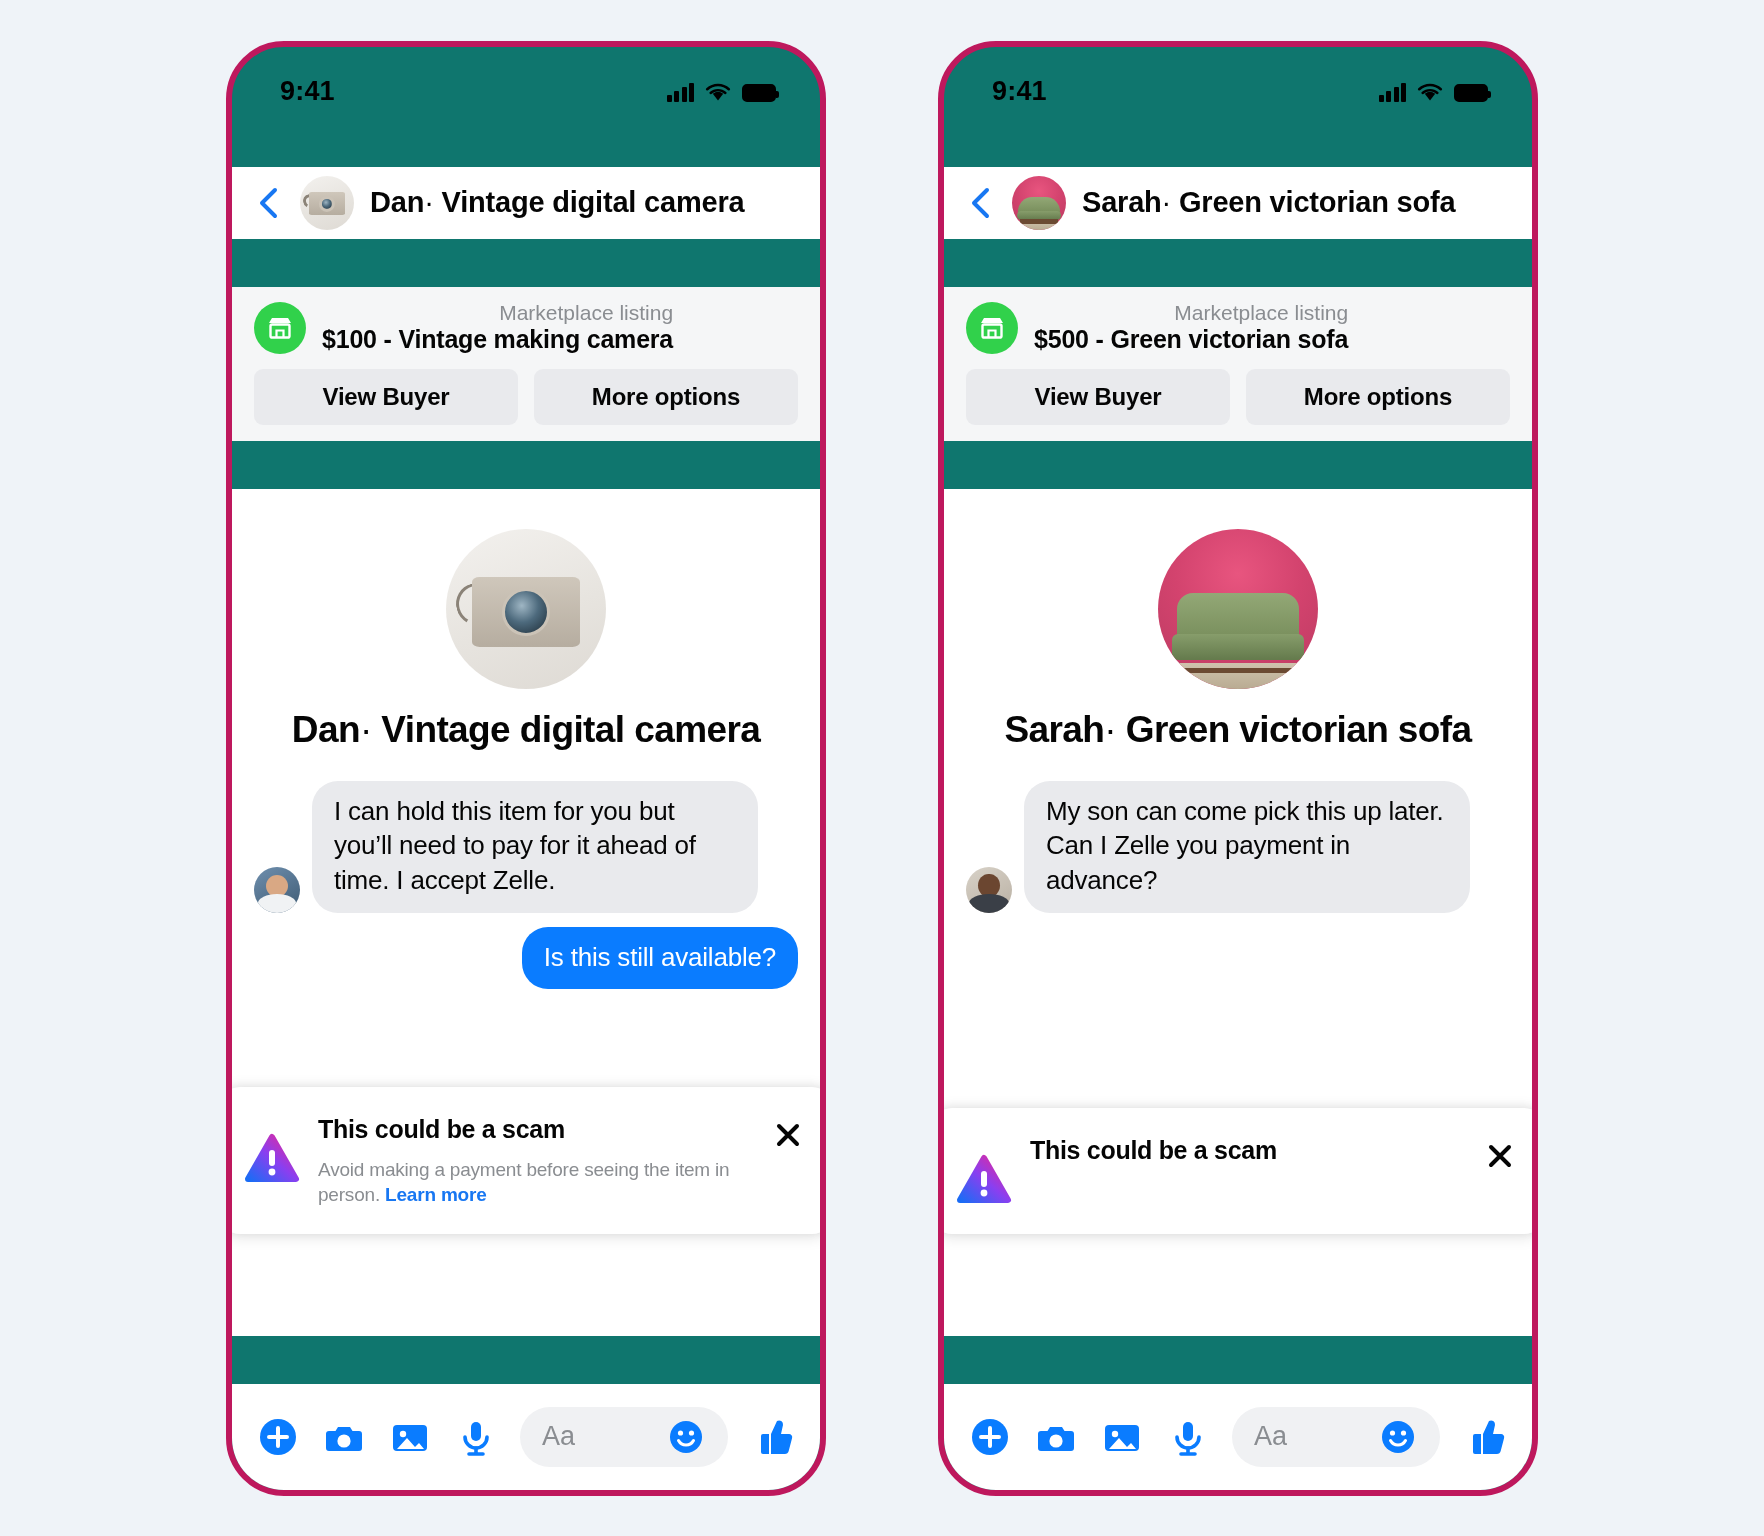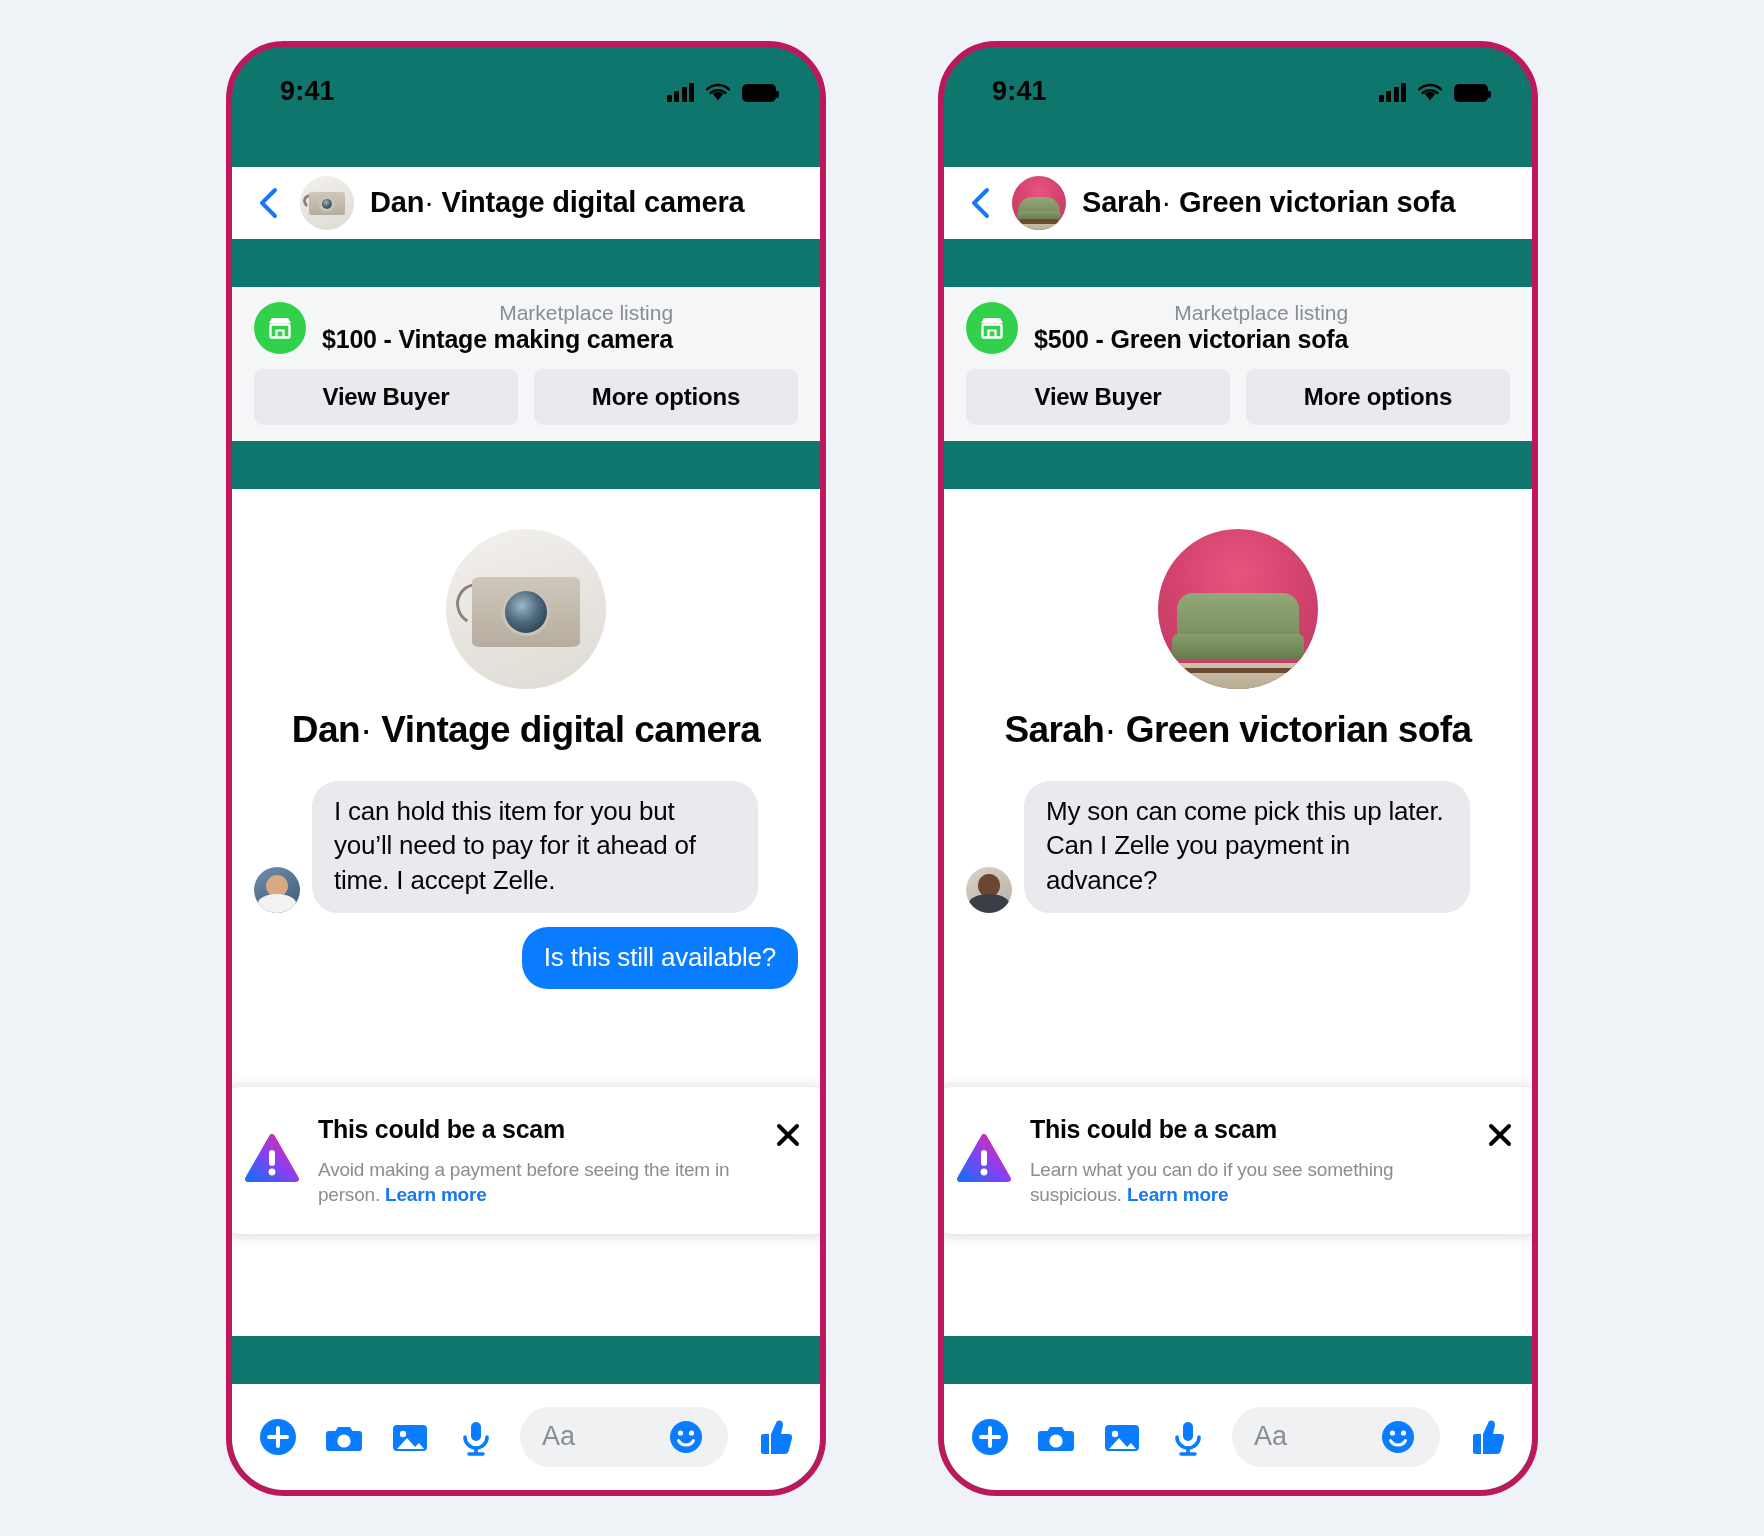--- a/index.html
+++ b/index.html
@@ -533,21 +533,20 @@
                 <stop offset="100%" stop-color="#f0258f"></stop>
               </linearGradient>
             </defs>
             <path d="M28 6 L52 48 H4 Z" fill="url(#wgradR)" stroke="url(#wgradR)" stroke-width="6" stroke-linejoin="round"></path>
             <rect x="25" y="19" width="6" height="16" rx="3" fill="#fff"></rect>
             <circle cx="28" cy="41" r="3.4" fill="#fff"></circle>
           </svg>
         </span>
         <span class="scam-text">
           <span class="scam-title" style="display:block">This could be a scam</span>
-          <span class="scam-body"><span>Learn what you can do if you see something suspicious.</span> <span class="scam-link">Learn more</span></span>
         </span>
         <span class="scam-close">
           <svg viewBox="0 0 30 30" width="30" height="30">
               <path d="M6 6 L24 24 M24 6 L6 24" stroke="#050505" stroke-width="4" stroke-linecap="round"></path>
             </svg>
         </span>
       </div>
     </div>
 
     <div class="composer">

